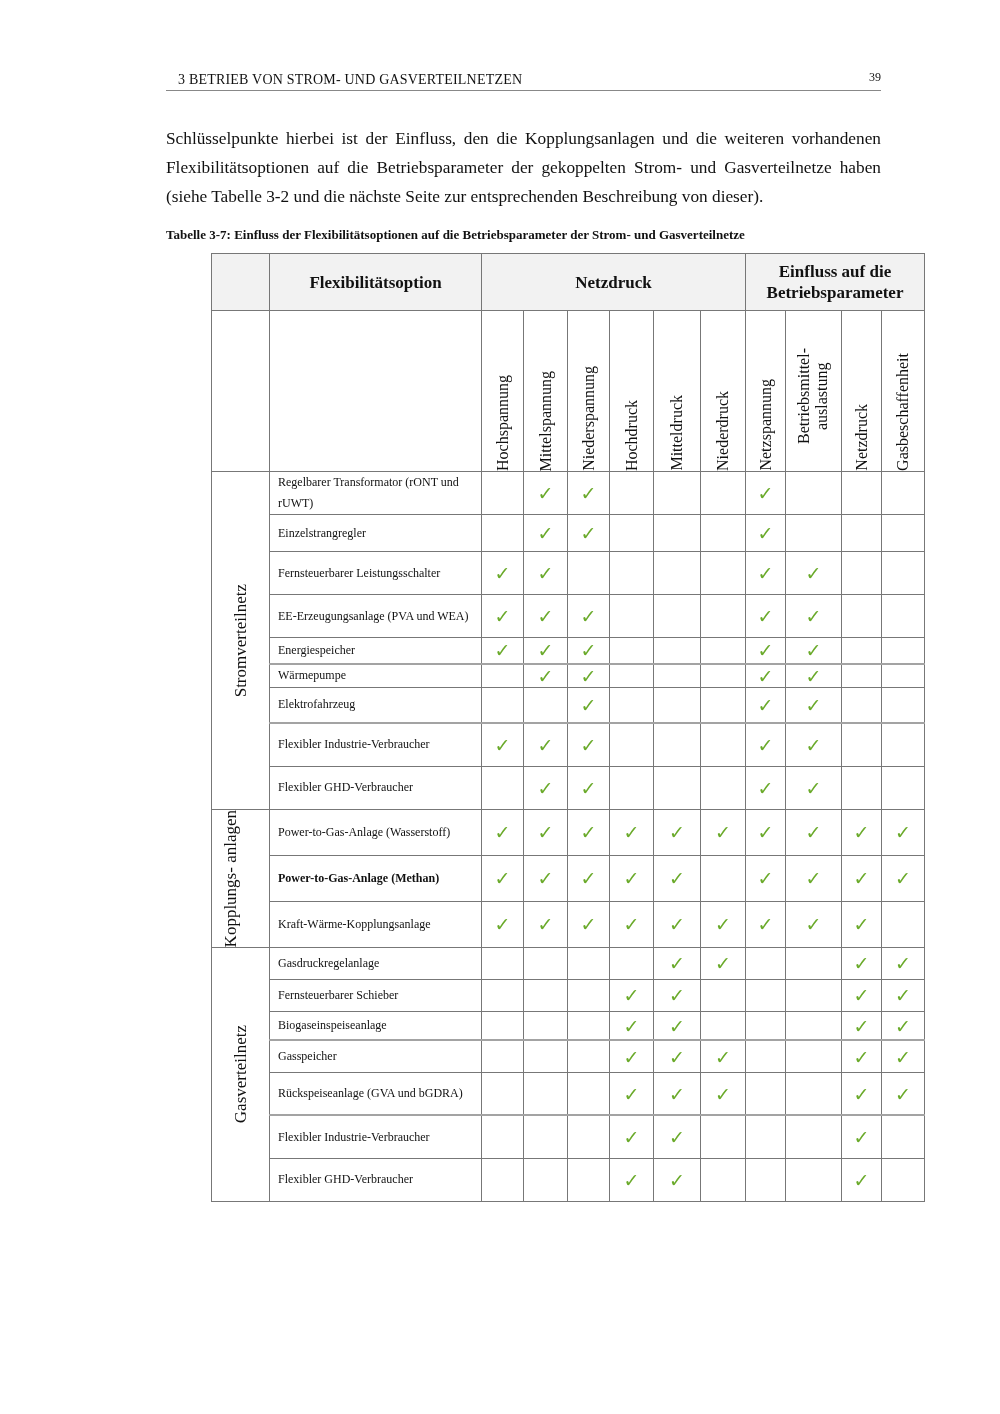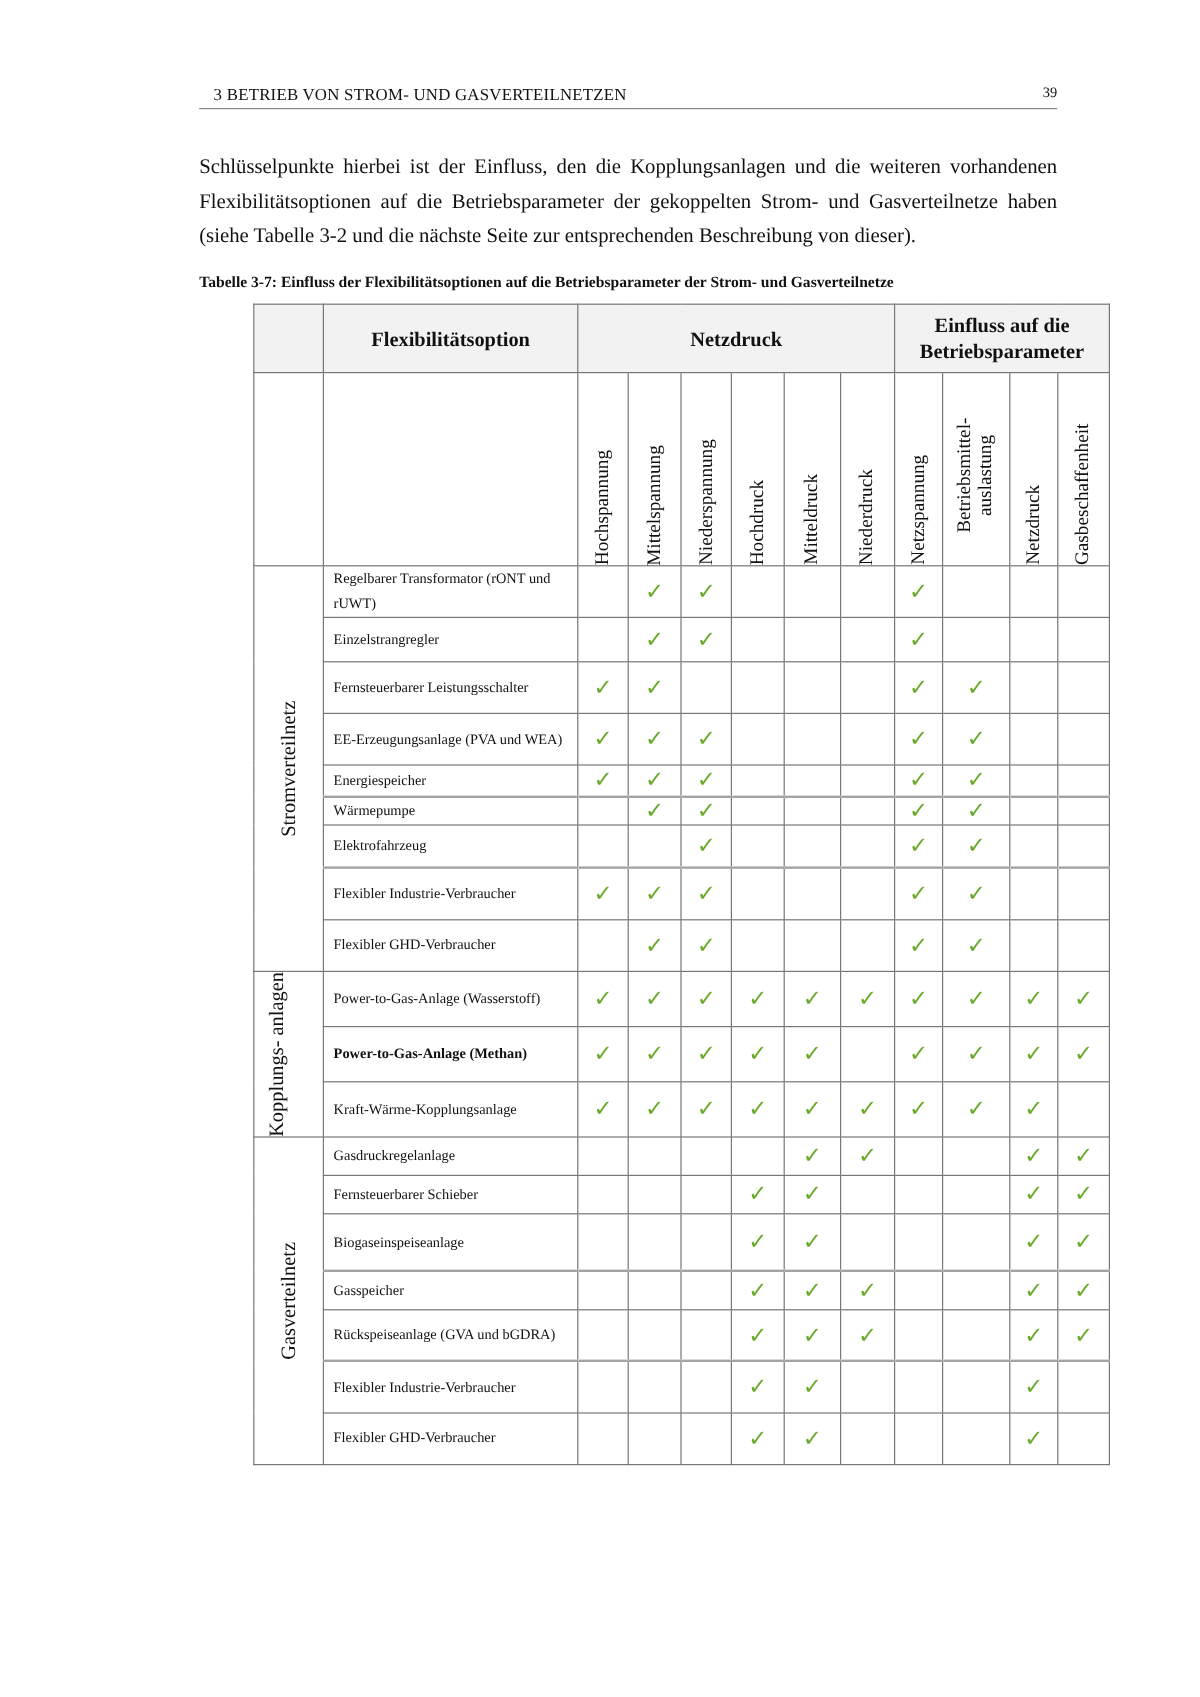--- a/index.html
+++ b/index.html
@@ -271,21 +271,21 @@
         <td class="ck"></td>
         <td class="ck"></td>
         <td class="ck">✓</td>
         <td class="ck">✓</td>
         <td class="ck"></td>
         <td class="ck"></td>
         <td class="ck"></td>
         <td class="ck">✓</td>
         <td class="ck">✓</td>
       </tr>
-      <tr class="thick" style="height: 48px;">
+      <tr class="thick" style="height: 29px;">
         <td class="name">Biogaseinspeiseanlage</td>
         <td class="ck"></td>
         <td class="ck"></td>
         <td class="ck"></td>
         <td class="ck">✓</td>
         <td class="ck">✓</td>
         <td class="ck"></td>
         <td class="ck"></td>
         <td class="ck"></td>
         <td class="ck">✓</td>

